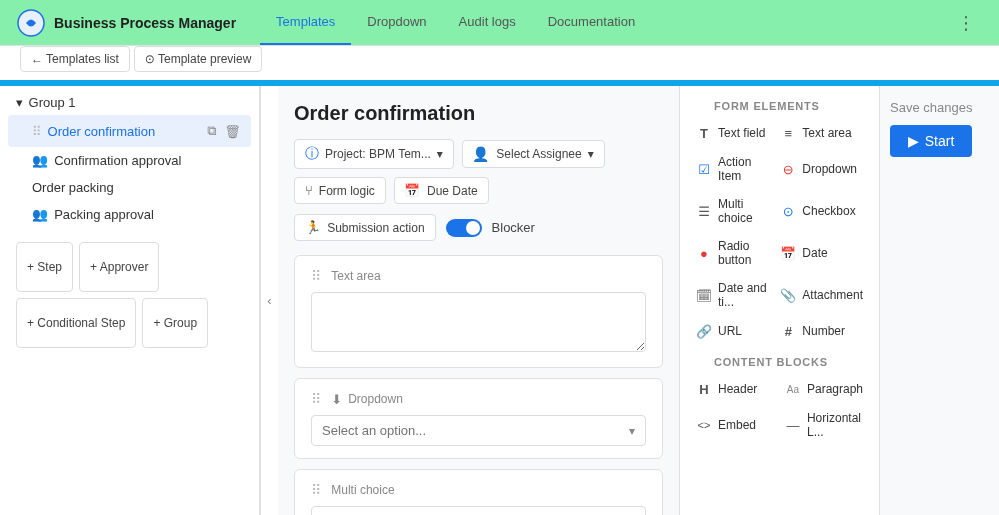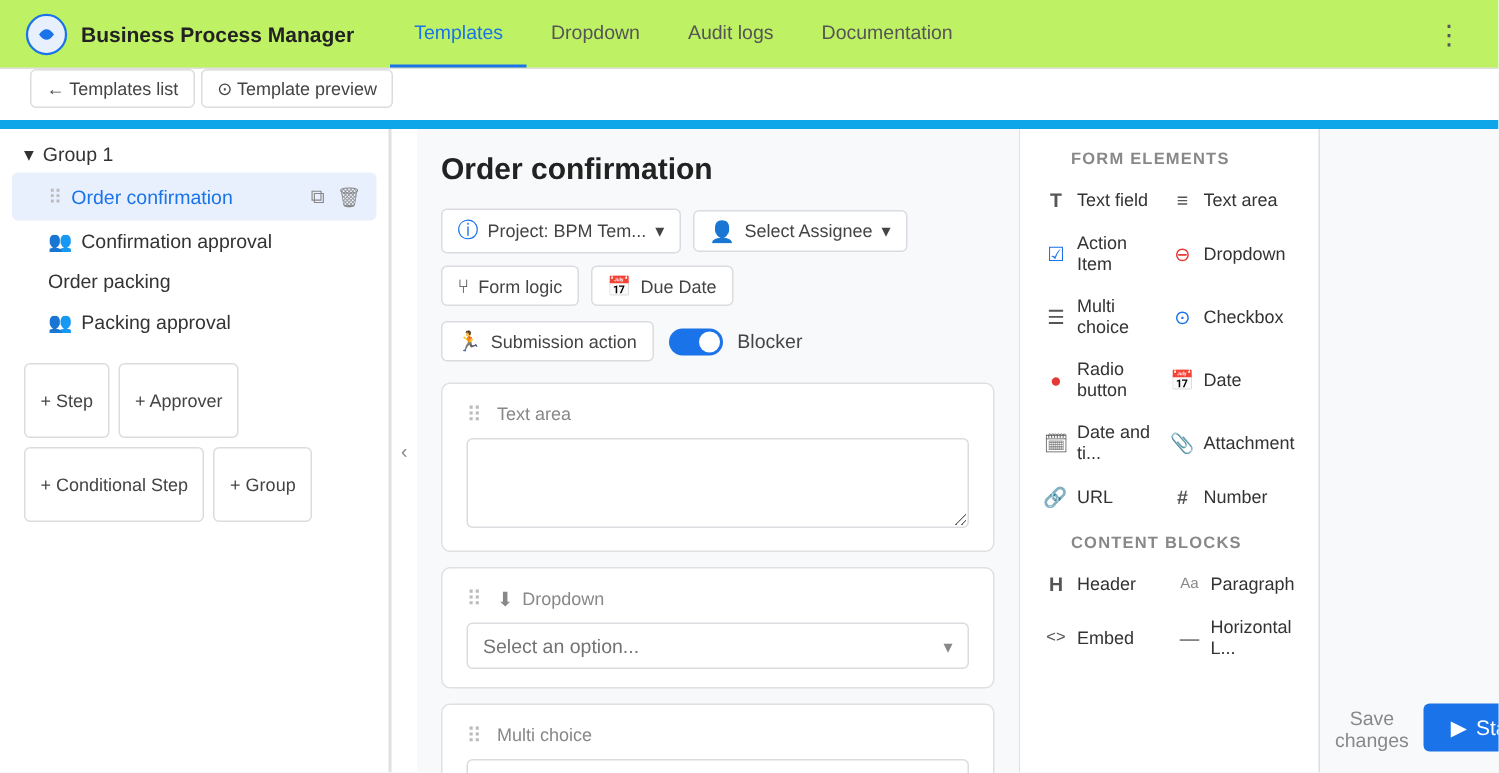--- a/index.html
+++ b/index.html
@@ -1,20 +1,20 @@
 <!DOCTYPE html>
 <html><head>
   <meta charset="utf-8">
   <style>
     * { box-sizing: border-box; margin: 0; padding: 0; }
     body { font-family: 'Segoe UI', Arial, sans-serif; font-size: 13px; background: #f5f5f5; color: #333; height: 515px; overflow: hidden; }
 
     
     .top-nav {
-      display: flex; align-items: center; background: #bef264;
+      display: flex; align-items: center; background: #86efac;
       border-bottom: 1px solid #e0e0e0; padding: 0 16px; height: 46px;
     }
     .top-nav-logo { display: flex; align-items: center; gap: 8px; margin-right: 24px; }
     .logo-icon { width: 30px; height: 30px; }
     .top-nav-title { font-size: 14px; font-weight: 600; color: #222; white-space: nowrap; }
     .top-nav-tabs { display: flex; align-items: center; gap: 0; flex: 1; }
     .top-nav-tab { padding: 14px 16px; font-size: 13px; color: #555; cursor: pointer; border-bottom: 2px solid transparent; }
     .top-nav-tab.active { color: #1a73e8; border-bottom: 2px solid #1a73e8; font-weight: 500; }
     .top-nav-more { margin-left: auto; cursor: pointer; color: #555; font-size: 18px; padding: 4px 8px; }
 
@@ -70,21 +70,21 @@
 
     .multi-choice-field { display: flex; align-items: center; border: 1px solid #dadce0; border-radius: 4px; padding: 7px 10px; width: 100%; background: #fff; cursor: pointer; }
 
     .form-elements-panel { width: 200px; background: #fff; border-left: 1px solid #e0e0e0; padding: 14px; flex-shrink: 0; overflow-y: auto; }
     .panel-section-title { font-size: 11px; font-weight: 700; color: #888; letter-spacing: 0.8px; margin-bottom: 10px; text-transform: uppercase; margin-left: 20px; }
     .panel-grid { display: grid; grid-template-columns: 1fr 1fr; gap: 8px; margin-bottom: 14px; }
     .panel-item { display: flex; align-items: center; gap: 6px; font-size: 12px; color: #333; cursor: pointer; padding: 3px 2px; }
     .panel-icon { width: 16px; height: 16px; display: flex; align-items: center; justify-content: center; font-size: 13px; color: #555; flex-shrink: 0; }
 
     
-    .right-actions { width: 120px; background: #f8f9fa; border-left: 1px solid #e0e0e0; padding: 14px 10px; display: flex; flex-direction: row; align-items: flex-end; gap: 10px; flex-shrink: 0; }
+    .right-actions { width: 120px; background: #f8f9fa; border-left: 1px solid #e0e0e0; padding: 14px 10px; display: flex; flex-direction: column; align-items: flex-start; gap: 10px; flex-shrink: 0; }
     .save-btn { background: none; border: none; color: #888; font-size: 13px; cursor: pointer; text-align: center; }
     .start-btn { display: flex; align-items: center; gap: 6px; background: #1a73e8; color: #fff; border: none; border-radius: 4px; padding: 8px 18px; font-size: 14px; font-weight: 500; cursor: pointer; }
 
     
     .right-panel { display: flex; }
   </style>
 </head>
 <body>
 
 <div class="top-nav">

